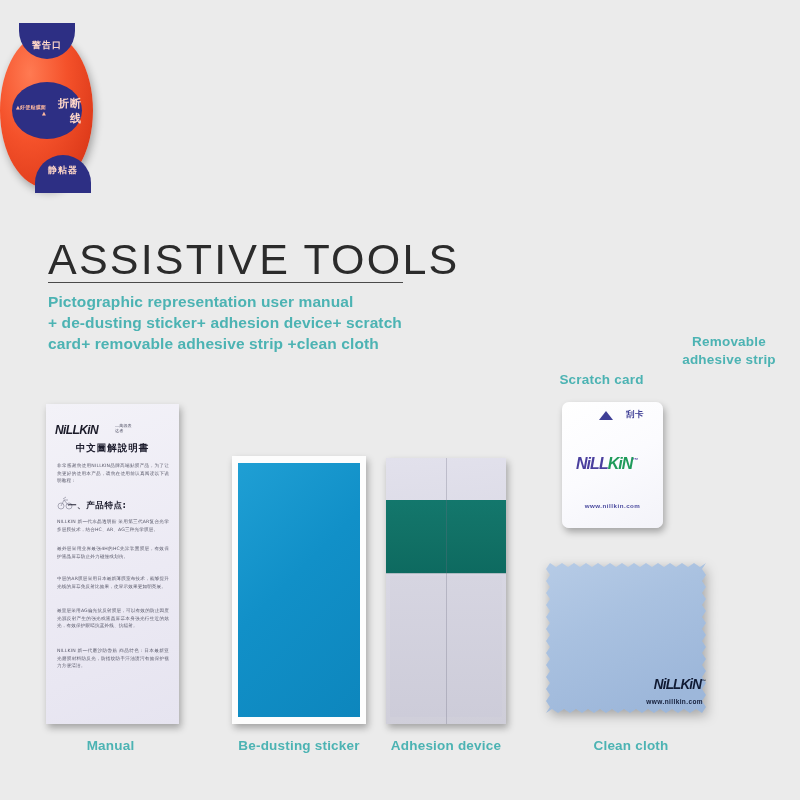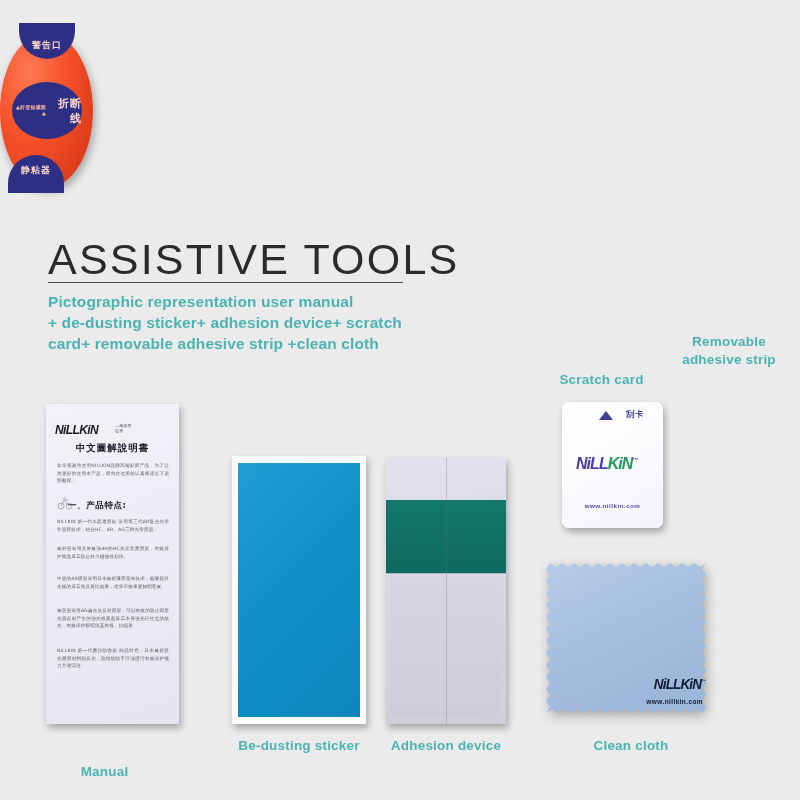--- a/index.html
+++ b/index.html
@@ -233,21 +233,21 @@
     border-radius: 50%;
     flex-direction: row;
     text-align: right;
   }
   #st-mid .small {
     font-size: 5px; letter-spacing: .2px; color: #ffb9a0;
     margin-bottom: 1px;
   }
   #st-mid .big { font-size: 11px; letter-spacing: 1px; }
   #st-bot {
-    left: 8px; top: 122px; width: 56px; height: 38px;
+    left: 35px; top: 122px; width: 56px; height: 38px;
     border-radius: 28px 28px 0 0;
     padding-bottom: 7px;
   }
 
   
   #cloth {
     position: absolute;
     left: 545px; top: 525px;
     width: 172px; height: 167px;
     filter: drop-shadow(2px 4px 6px rgba(0,0,0,.30));
@@ -296,21 +296,21 @@
     </svg>
     <div id="m-sec-title">一、产品特点:</div>
     <div class="m-para" id="m-p1">NILLKIN 新一代水晶透明贴
 采用第三代AR复合光学多层膜技术，结合HC、AR、AG三种光学膜层。</div>
     <div class="m-para" id="m-p2">最外层采用业界最强4H的HC先涂装置膜层，有效保护液晶屏幕防止外力碰撞或划伤。</div>
     <div class="m-para" id="m-p3">中层的AR膜层采用日本最新薄膜室布技术，能够提升光线的屏幕免反射比效果，使显示效果更如明亮展。</div>
     <div class="m-para" id="m-p4">最里层采用AG偏光抗反射膜层，可以有效的防止因度光源反射产生的强光或液晶屏幕本身强光行生近的炫光，有效保护眼睛抗蓝外线、抗辐射。</div>
     <div class="m-para" id="m-p5">NILLKIN 新一代磨沙防稥贴
 商品特色：日本最新亚光磨膜材料防反光，防指纹防手汗油渍污有效保护视力方便清洁。</div>
   </div>
-  <div class="caption" style="left:38px; top:705px; width:133px;margin-top:26px;">Manual</div>
+  <div class="caption" style="left:44px; top:705px; width:133px;">Manual</div>
 
   <div class="prod" id="sticker">
     <div id="sticker-inner"></div>
   </div>
   <div class="caption" style="left:232px; top:705px; width:134px;">Be-dusting sticker</div>
 
   <div class="prod" id="adhesion">
     <div id="adh-base"></div>
     <div id="adh-band"></div>
     <div id="adh-lower-edge"></div>

